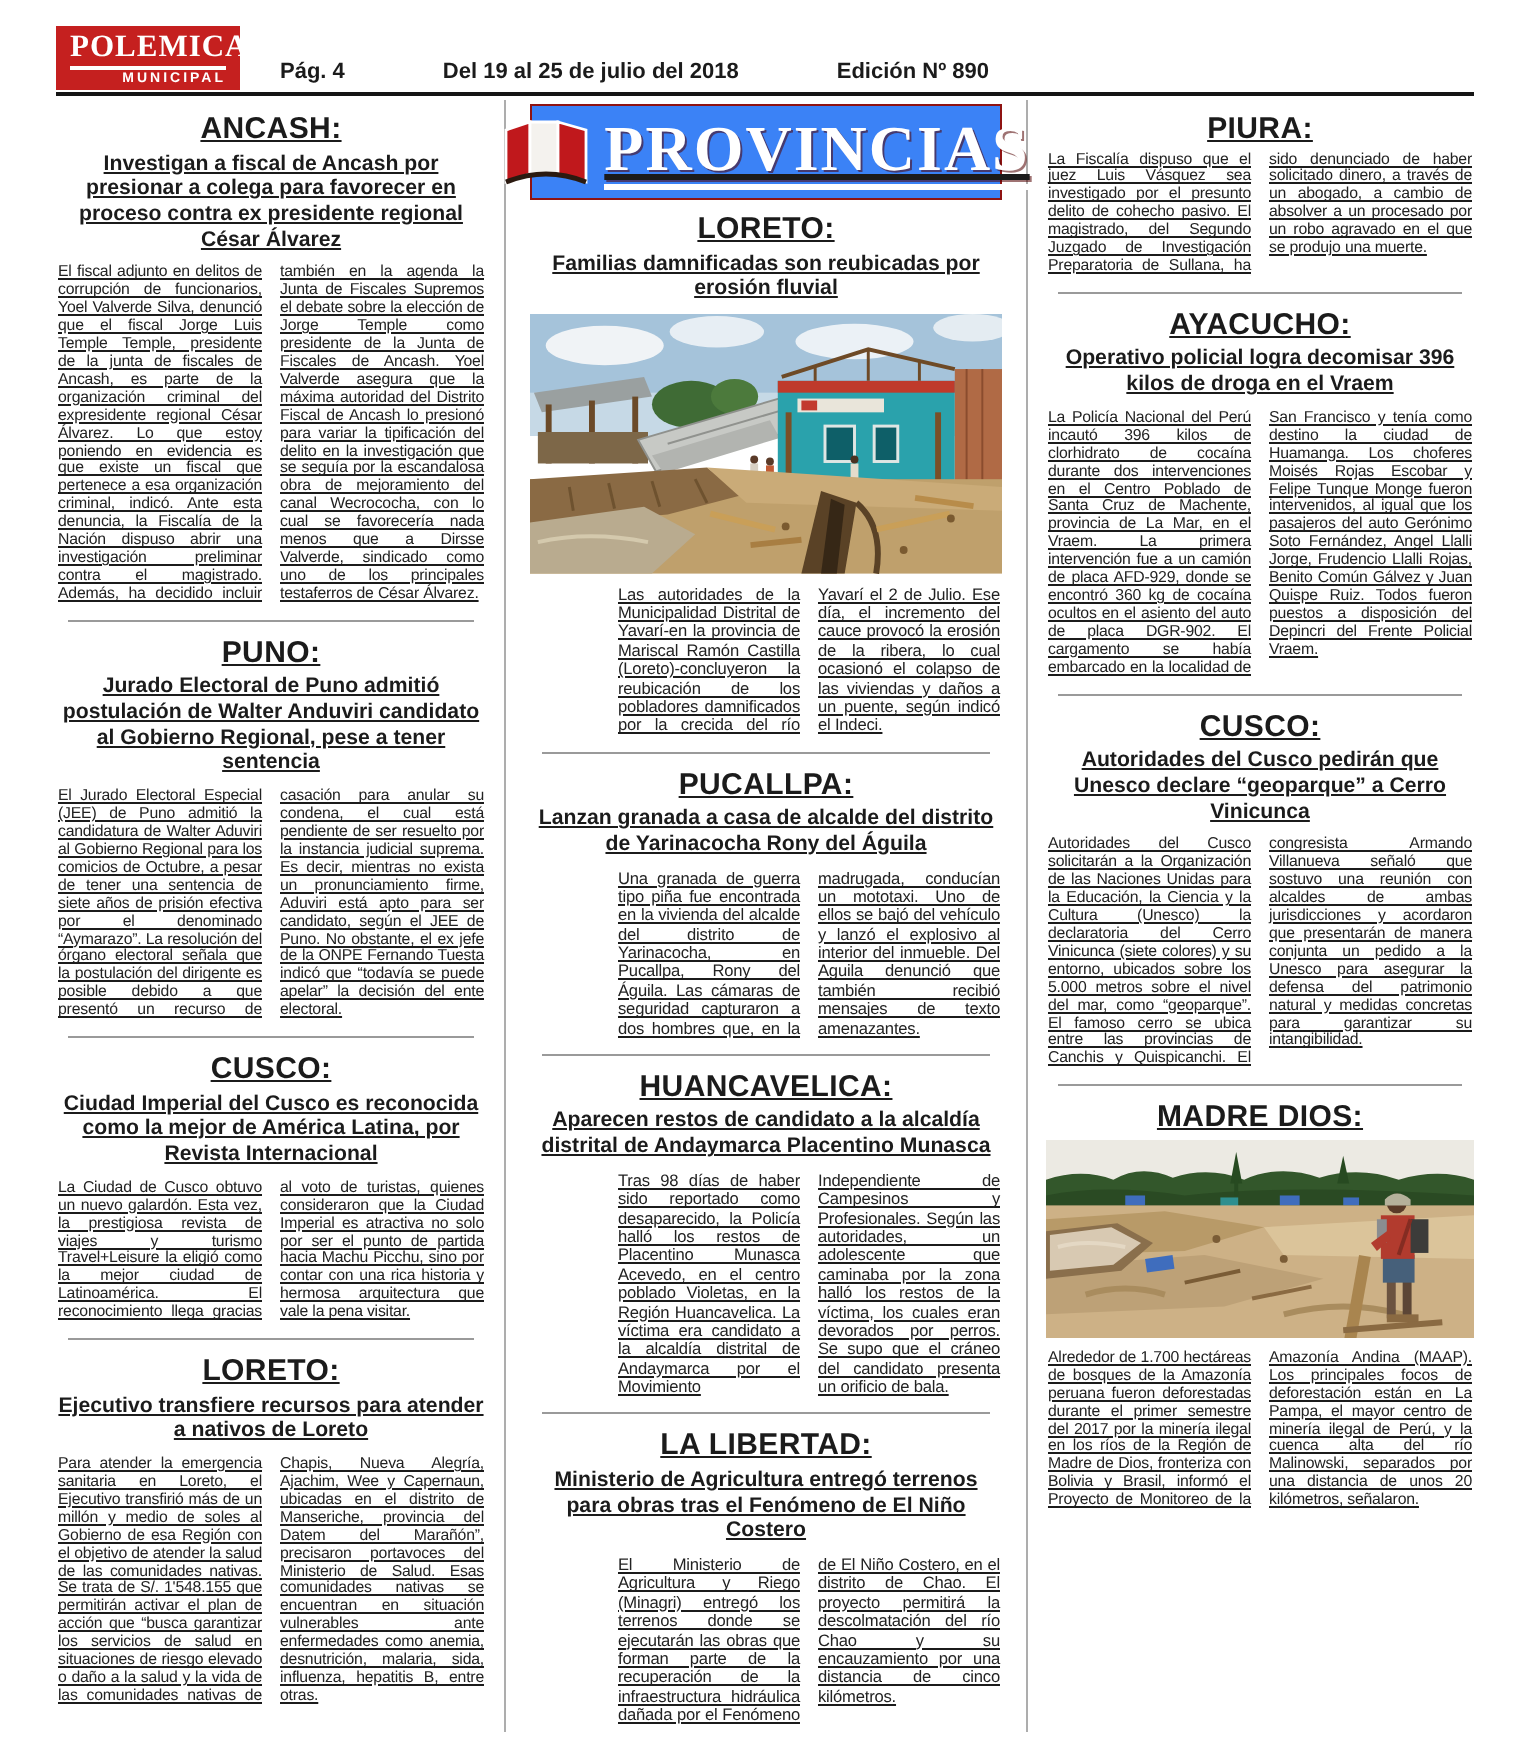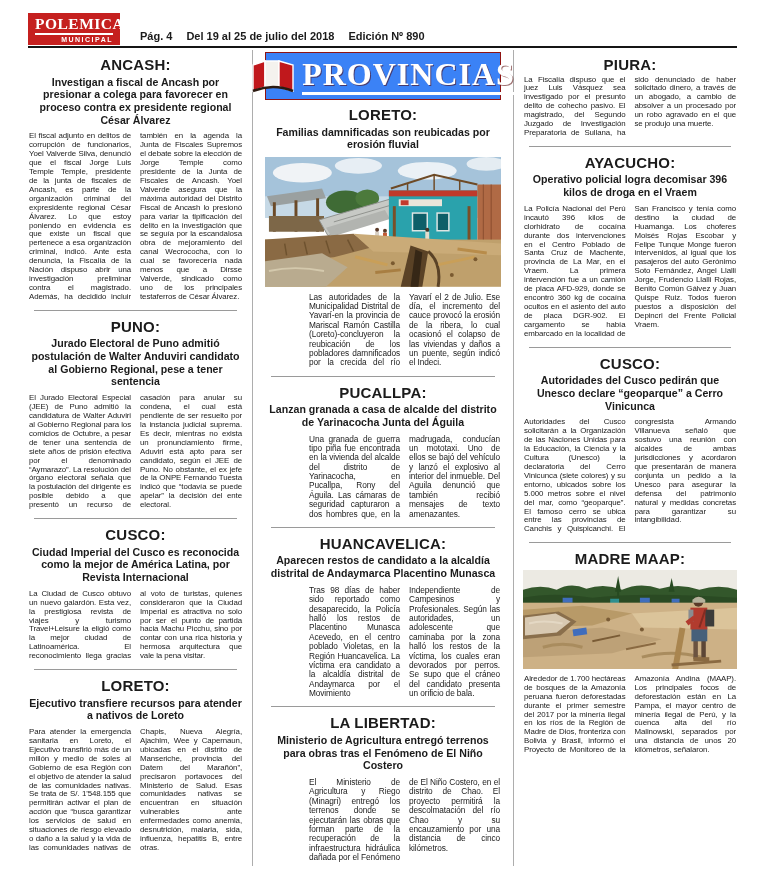--- a/index.html
+++ b/index.html
@@ -6,25 +6,25 @@
   .page{
     position:relative;width:765px;height:870px;background:#fff;overflow:hidden;
     font-family:"Liberation Sans",sans-serif;color:#1b1b1b;
   }
   
   .header{position:absolute;left:28px;top:12px;right:28px;height:33px;display:flex;align-items:flex-end;}
   .logo{background:#c5201f;width:92px;height:32px;box-sizing:border-box;padding:3px 7px 2px;color:#fff;}
   .logo-main{display:block;font-family:"Liberation Serif",serif;font-weight:bold;font-size:15.5px;line-height:1;
     letter-spacing:.5px;text-align:center;border-bottom:2px solid #fff;padding-bottom:1px;}
   .logo-sub{display:block;font-size:7px;font-weight:bold;letter-spacing:1.5px;text-align:right;line-height:1.4;}
-  .hmeta{display:flex;gap:14px;margin-left:20px;font-weight:bold;font-size:11px;padding-bottom:3px;}
+  .hmeta{display:flex;gap:49px;margin-left:20px;font-weight:bold;font-size:11px;padding-bottom:3px;}
   .header-rule{position:absolute;left:28px;right:28px;top:46px;height:2px;background:#151515;}
   
   .content{position:absolute;top:50px;left:28px;right:28px;bottom:4px;display:flex;}
-  .col{box-sizing:border-box;}
+  .col{box-sizing:border-box;text-decoration:underline;}
   .col-left{width:224px;padding-right:9px;}
   .col-mid{width:262px;padding:0 12px;border-left:1px solid #adadad;border-right:1px solid #adadad;}
   .col-right{width:223px;padding-left:9px;}
   
   .article{text-align:center;}
   .art-title{font-size:15px;font-weight:bold;margin:7px 0 2px;line-height:1.1;letter-spacing:.2px;}
   .art-subtitle{font-size:10.6px;font-weight:bold;line-height:1.2;margin:0 0 6px;}
   .art-body{
     text-align:justify;font-size:7.9px;line-height:1.13;letter-spacing:-0.1px;color:#222;
     column-count:2;column-gap:9px;margin:0 1px 6px;
@@ -172,21 +172,21 @@
               <circle cx="190" cy="120" r="2" fill="#7a5a30"></circle>
             <circle cx="214" cy="104" r="2" fill="#7a5a30"></circle>
           </svg>
         </figure>
         <div class="art-body">Las autoridades de la Municipalidad Distrital de Yavarí-en la provincia de Mariscal Ramón Castilla (Loreto)-concluyeron la reubicación de los pobladores damnificados por la crecida del río Yavarí el 2 de Julio. Ese día, el incremento del cauce provocó la erosión de la ribera, lo cual ocasionó el colapso de las viviendas y daños a un puente, según indicó el Indeci.</div>
       </div>
       <div class="rule"></div>
 
       <div class="article">
         <h2 class="art-title">PUCALLPA:</h2>
-        <h3 class="art-subtitle">Lanzan granada a casa de alcalde del distrito de Yarinacocha Junta del Águila</h3>
+        <h3 class="art-subtitle">Lanzan granada a casa de alcalde del distrito de Yarinacocha Rony del Águila</h3>
         <div class="art-body">Una granada de guerra tipo piña fue encontrada en la vivienda del alcalde del distrito de Yarinacocha, en Pucallpa, Rony del Águila. Las cámaras de seguridad capturaron a dos hombres que, en la madrugada, conducían un mototaxi. Uno de ellos se bajó del vehículo y lanzó el explosivo al interior del inmueble. Del Aguila denunció que también recibió mensajes de texto amenazantes.</div>
       </div>
       <div class="rule"></div>
 
       <div class="article">
         <h2 class="art-title">HUANCAVELICA:</h2>
         <h3 class="art-subtitle">Aparecen restos de candidato a la alcaldía distrital de Andaymarca Placentino Munasca</h3>
         <div class="art-body">Tras 98 días de haber sido reportado como desaparecido, la Policía halló los restos de Placentino Munasca Acevedo, en el centro poblado Violetas, en la Región Huancavelica. La víctima era candidato a la alcaldía distrital de Andaymarca por el Movimiento Independiente de Campesinos y Profesionales. Según las autoridades, un adolescente que caminaba por la zona halló los restos de la víctima, los cuales eran devorados por perros. Se supo que el cráneo del candidato presenta un orificio de bala.</div>
       </div>
       <div class="rule"></div>
@@ -213,21 +213,21 @@
       <div class="rule"></div>
 
       <div class="article">
         <h2 class="art-title">CUSCO:</h2>
         <h3 class="art-subtitle">Autoridades del Cusco pedirán que Unesco declare “geoparque” a Cerro Vinicunca</h3>
         <div class="art-body">Autoridades del Cusco solicitarán a la Organización de las Naciones Unidas para la Educación, la Ciencia y la Cultura (Unesco) la declaratoria del Cerro Vinicunca (siete colores) y su entorno, ubicados sobre los 5.000 metros sobre el nivel del mar, como “geoparque”. El famoso cerro se ubica entre las provincias de Canchis y Quispicanchi. El congresista Armando Villanueva señaló que sostuvo una reunión con alcaldes de ambas jurisdicciones y acordaron que presentarán de manera conjunta un pedido a la Unesco para asegurar la defensa del patrimonio natural y medidas concretas para garantizar su intangibilidad.</div>
       </div>
       <div class="rule"></div>
 
       <div class="article">
-        <h2 class="art-title">MADRE MAAP:</h2>
+        <h2 class="art-title">MADRE DIOS:</h2>
         <figure class="photo">
           <svg viewBox="0 0 216 100" preserveAspectRatio="none">
             <rect width="216" height="30" fill="#eceae3"></rect>
             <path d="M0,36 L0,20 Q18,14 34,20 Q48,12 64,19 Q82,13 100,20 Q118,12 138,19 Q158,13 178,20 Q198,14 216,20 L216,36 Z" fill="#33572b"></path>
             <path d="M0,36 L0,28 Q30,22 70,28 Q120,22 216,28 L216,36 Z" fill="#2a4a23"></path>
             <polygon points="96,6 99,22 93,22" fill="#274a21"></polygon>
               <rect x="95" y="20" width="2" height="8" fill="#274a21"></rect>
             <polygon points="150,8 153,22 147,22" fill="#274a21"></polygon>
             <rect x="40" y="28" width="10" height="5" fill="#3f6dbd"></rect>
             <rect x="88" y="29" width="9" height="5" fill="#2e8f8f"></rect>

